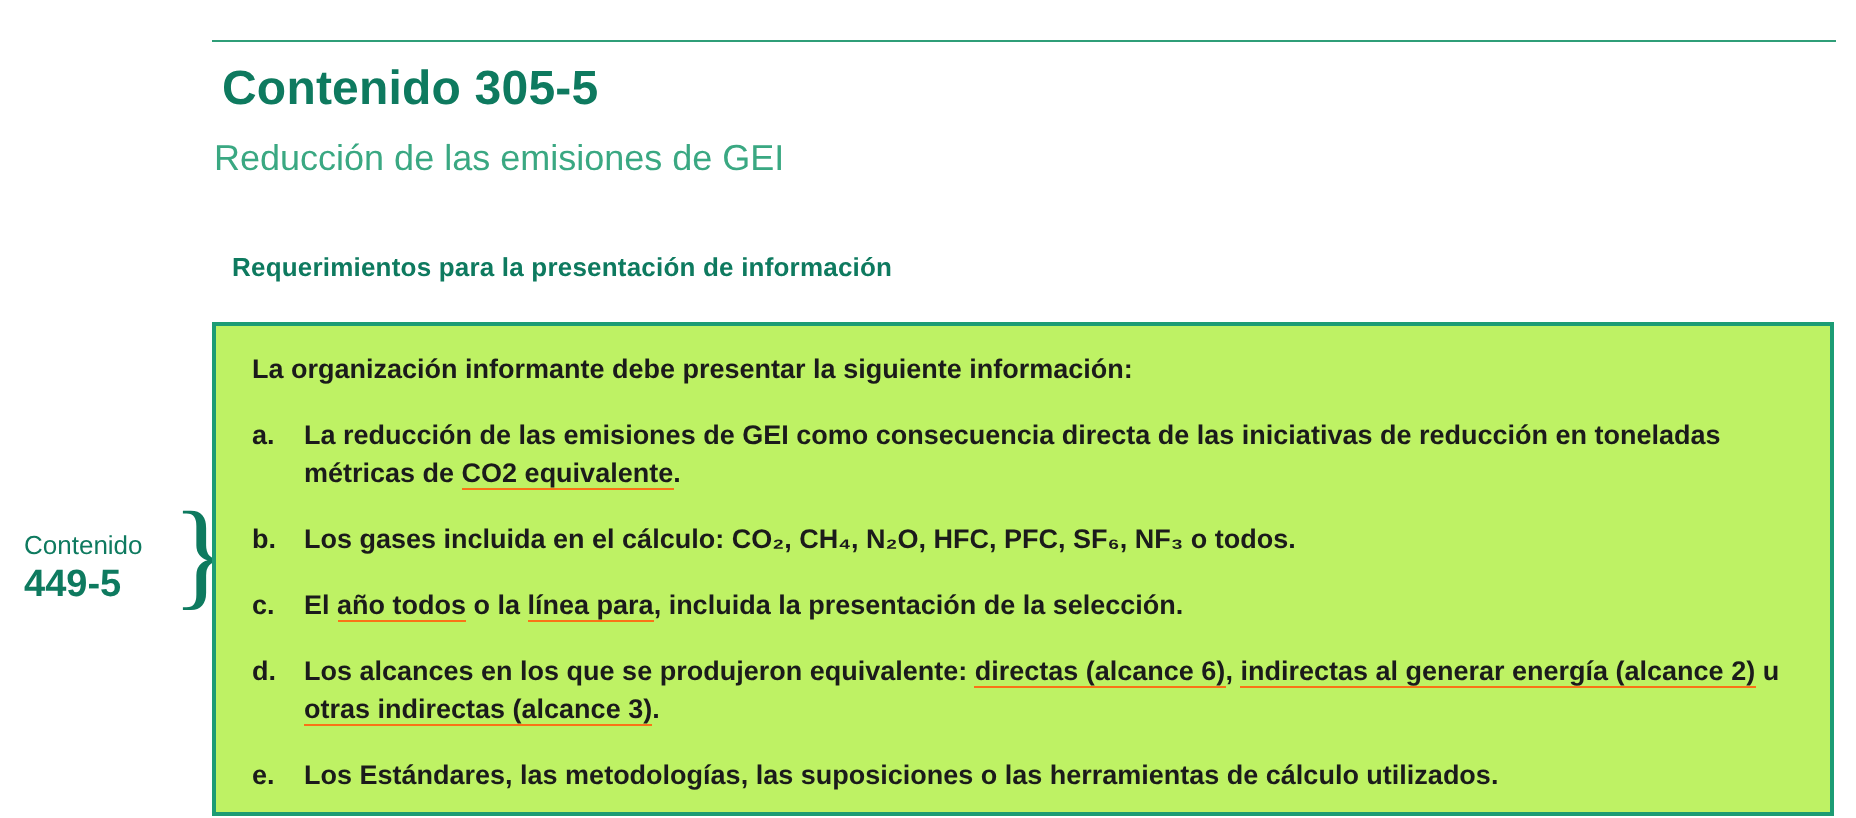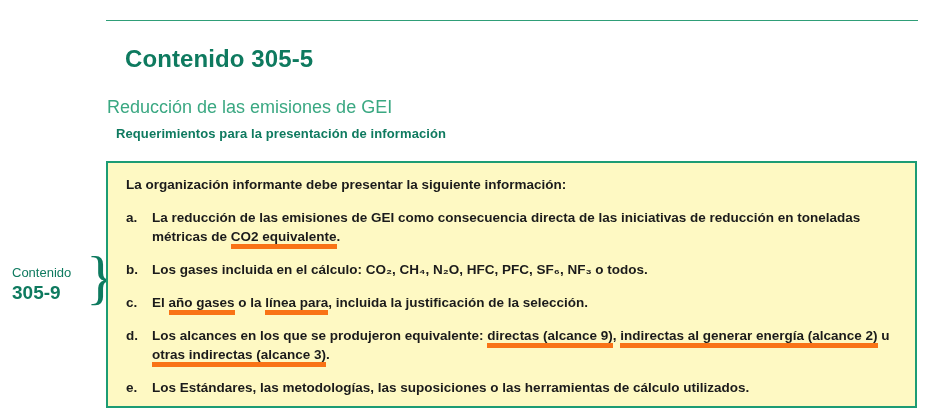--- a/index.html
+++ b/index.html
@@ -36,21 +36,21 @@
     left: 107px;
     top: 26px;
     width: 790px;
   }
   .heading .std-title {
     font-size: 24px;
     font-weight: bold;
     color: #0e7a5f;
     letter-spacing: 0.1px;
     line-height: 30px;
-    margin: 18px;
+    margin: 4px;
   }
   .heading .std-subtitle {
     font-size: 18px;
     font-weight: normal;
     color: #3aa882;
     line-height: 30px;
     margin: 2px 0 0 0;
   }
 
   
@@ -98,21 +98,21 @@
 
   
   .req-box {
     position: absolute;
     left: 106px;
     top: 161px;
     width: 811px;
     height: 247px;
     border: 2px solid #1c9c74;
     box-sizing: border-box;
-    background: #fef9c3;
+    background: #bef264;
   }
   .req-intro {
     position: absolute;
     left: 18px;
     top: 12px;
     font-size: 13.5px;
     font-weight: bold;
     color: #1b1b1b;
     line-height: 19px;
   }
@@ -134,67 +134,67 @@
   }
   .req-item .marker {
     width: 26px;
     flex: 0 0 26px;
     font-weight: bold;
   }
   .req-item .text {
     flex: 1 1 auto;
   }
   .u {
-    border-bottom: 5px solid #f97316;
+    border-bottom: 1px solid #f97316;
     padding-bottom: 0px;
   }
 </style>
 </head>
 <body>
 
 <div class="page">
 
   <div class="top-rule"></div>
 
   <div class="heading">
     <div class="std-title">Contenido 305-5</div>
     <div class="std-subtitle">Reducción de las emisiones de GEI</div>
   </div>
 
   <div class="req-label">Requerimientos para la presentación de información</div>
 
   <div class="side-callout">
     <div class="sc-line1">Contenido</div>
-    <div class="sc-line2">305-9</div>
+    <div class="sc-line2">449-5</div>
   </div>
   <div class="brace">}</div>
 
   <div class="req-box">
     <div class="req-intro">La organización informante debe presentar la siguiente información:</div>
 
     <div class="req-list">
 
       <div class="req-item">
         <span class="marker">a.</span>
         <span class="text"><span>La reducción de las emisiones de GEI como consecuencia directa de las iniciativas de reducción en toneladas métricas de </span><span class="u">CO2 equivalente</span><span>.</span></span>
       </div>
 
       <div class="req-item">
         <span class="marker">b.</span>
         <span class="text">Los gases incluida en el cálculo: CO₂, CH₄, N₂O, HFC, PFC, SF₆, NF₃ o todos.</span>
       </div>
 
       <div class="req-item">
         <span class="marker">c.</span>
-        <span class="text"><span>El </span><span class="u">año gases</span><span> o la </span><span class="u">línea para</span><span>, incluida la justificación de la selección.</span></span>
+        <span class="text"><span>El </span><span class="u">año todos</span><span> o la </span><span class="u">línea para</span><span>, incluida la presentación de la selección.</span></span>
       </div>
 
       <div class="req-item">
         <span class="marker">d.</span>
-        <span class="text"><span>Los alcances en los que se produjeron equivalente: </span><span class="u">directas (alcance 9)</span><span>, </span><span class="u">indirectas al generar energía (alcance 2)</span><span> u </span><span class="u">otras indirectas (alcance 3)</span><span>.</span></span>
+        <span class="text"><span>Los alcances en los que se produjeron equivalente: </span><span class="u">directas (alcance 6)</span><span>, </span><span class="u">indirectas al generar energía (alcance 2)</span><span> u </span><span class="u">otras indirectas (alcance 3)</span><span>.</span></span>
       </div>
 
       <div class="req-item">
         <span class="marker">e.</span>
         <span class="text">Los Estándares, las metodologías, las suposiciones o las herramientas de cálculo utilizados.</span>
       </div>
 
     </div>
   </div>
 

